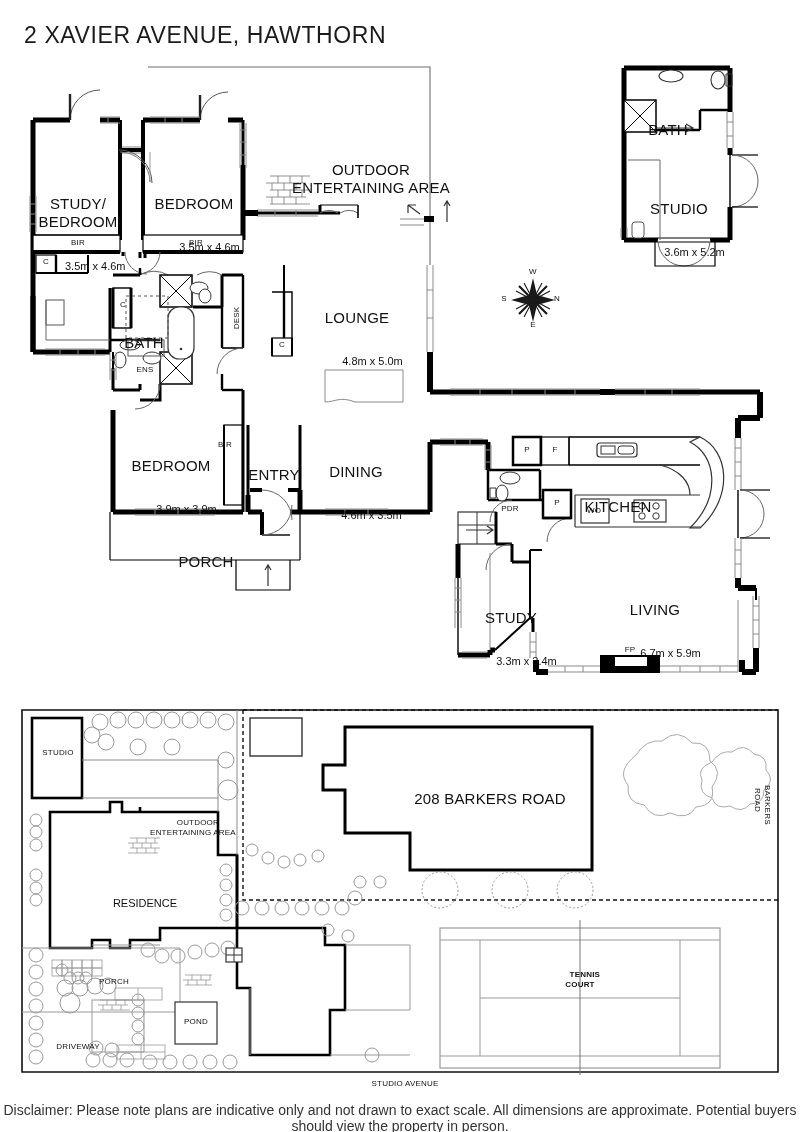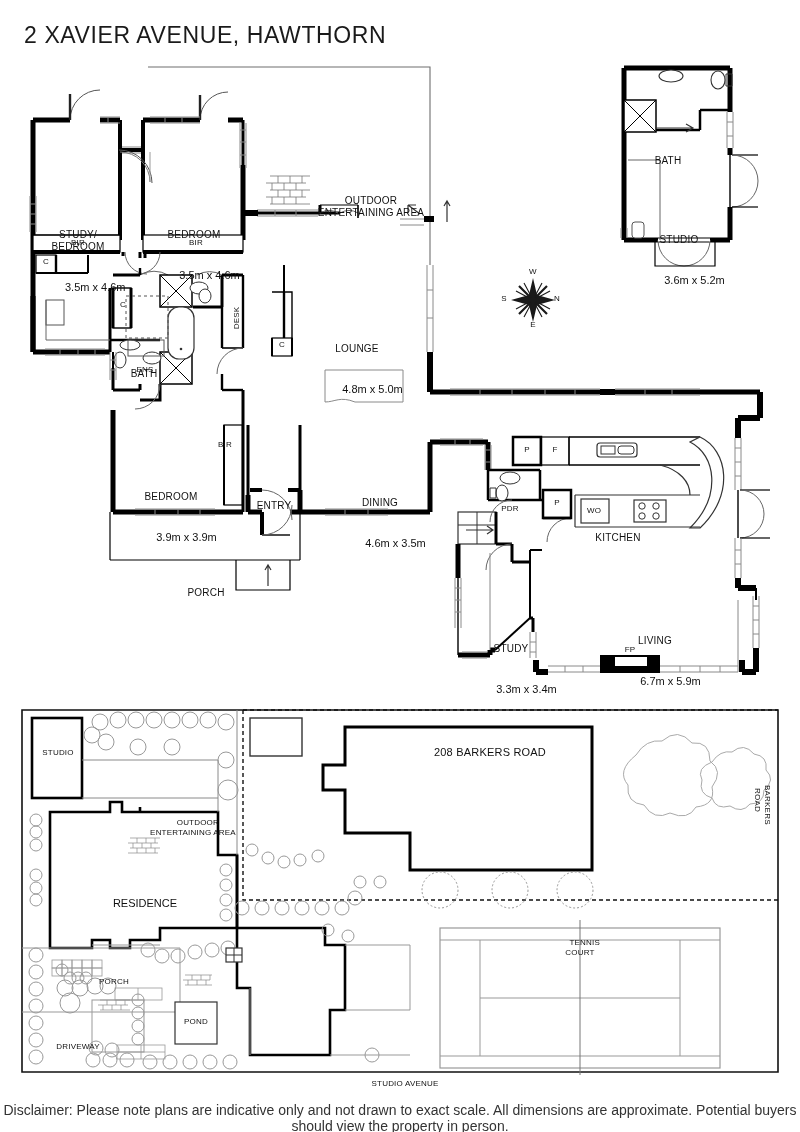--- a/index.html
+++ b/index.html
@@ -15,21 +15,21 @@
   .title{
     position:absolute;left:0;top:22px;width:800px;text-align:left;
     font-size:23px;letter-spacing:.6px;font-weight:400;color:#1a1a1a;padding-left:24px;
   }
 
   
   .room{
     position:absolute;text-align:center;line-height:1.22;
     font-size:11.5px;color:#111;white-space:pre;
   }
-  .room .nm{display:block;font-size:10px;letter-spacing:.2px;margin-top:34px;}
+  .room .nm{display:block;font-size:15px;letter-spacing:.2px;}
   .room .dm{display:block;font-size:11px;margin-left:31px;}
   .small{font-size:8px;letter-spacing:.2px;}
 
   
   .rot90{transform:rotate(-90deg);transform-origin:left top;}
   .rot90b{transform:rotate(90deg);transform-origin:left top;}
 
   
   svg.layer{position:absolute;left:0;top:0;width:800px;height:1132px;overflow:visible;}
 
@@ -522,21 +522,21 @@
 ENTERTAINING AREA</span>
   </div>
   <div class="room" style="left:302px;top:281px;width:110px;">
     <span class="nm">LOUNGE</span>
     <span class="dm">4.8m x 5.0m</span>
   </div>
   <div class="room" style="left:118px;top:429px;width:106px;">
     <span class="nm">BEDROOM</span>
     <span class="dm">3.9m x 3.9m</span>
   </div>
-  <div class="room" style="left:329px;top:435px;width:102px;text-align:center;">
+  <div class="room" style="left:305px;top:435px;width:102px;text-align:center;">
     <span class="nm">DINING</span>
     <span class="dm">4.6m x 3.5m</span>
   </div>
   <div class="room" style="left:570px;top:470px;width:96px;">
     <span class="nm">KITCHEN</span>
   </div>
   <div class="room" style="left:600px;top:573px;width:110px;">
     <span class="nm">LIVING</span>
     <span class="dm">6.7m x 5.9m</span>
   </div>
@@ -754,22 +754,22 @@
 
   <div class="room small" style="left:35px;top:748px;width:46px;">STUDIO</div>
   <div class="room small" style="left:143px;top:808px;width:100px;">
     <span>OUTDOOR
 ENTERTAINING AREA</span>
   </div>
   <div class="room" style="left:95px;top:897px;width:100px;font-size:11px;">RESIDENCE</div>
   <div class="room small" style="left:84px;top:977px;width:60px;">PORCH</div>
   <div class="room small" style="left:44px;top:1042px;width:68px;text-align:center;">DRIVEWAY</div>
   <div class="room small" style="left:177px;top:1017px;width:38px;">POND</div>
-  <div class="room small" style="left:410px;top:746px;width:160px;font-size:11px;">208 BARKERS ROAD</div>
-  <div class="room small" style="left:540px;top:928px;width:80px;">
+  <div class="room small" style="left:410px;top:790px;width:160px;font-size:15px;">208 BARKERS ROAD</div>
+  <div class="room small" style="left:540px;top:960px;width:80px;font-weight:bold;">
     <span>TENNIS
 COURT</span>
   </div>
   <div class="room small rot90b" style="left:782px;top:765px;width:70px;">
     <span>BARKERS
 ROAD</span>
   </div>
   <div class="room small" style="left:330px;top:1079px;width:150px;">STUDIO AVENUE</div>
 
   <div class="disclaimer">Disclaimer: Please note plans are indicative only and not drawn to exact scale. All dimensions are approximate. Potential buyers should view the property in person.</div>

